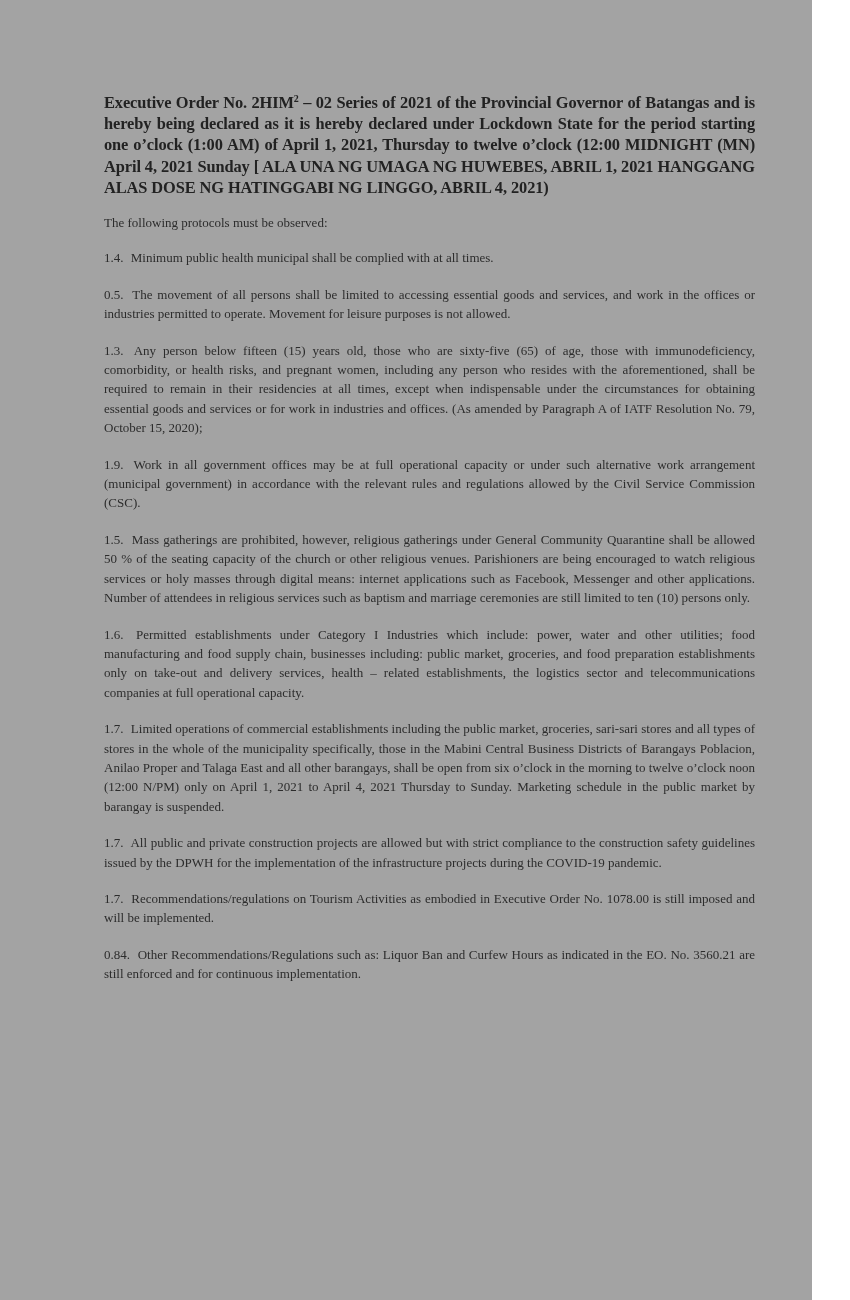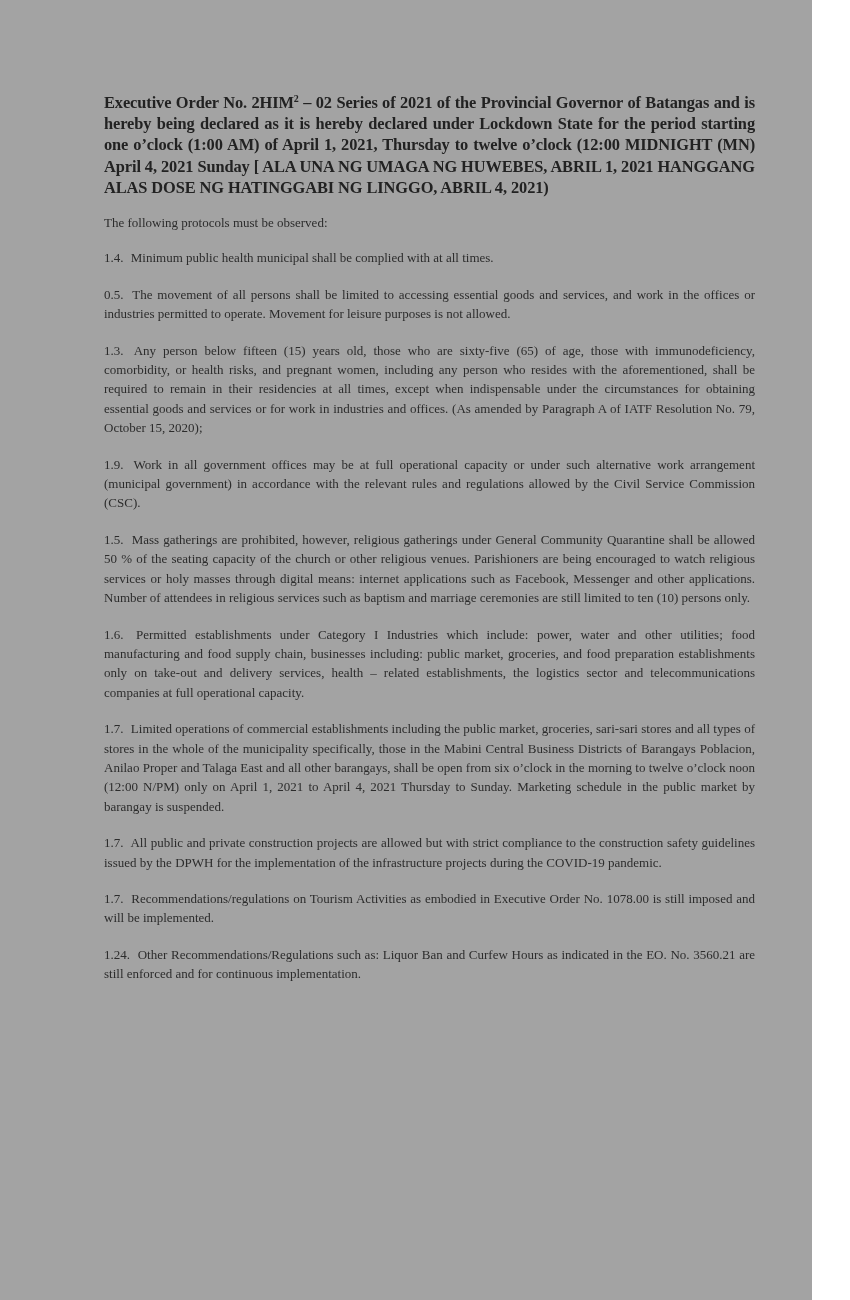--- a/index.html
+++ b/index.html
@@ -74,16 +74,16 @@
     <p class="para"><span class="num">1.5.</span> <span>Mass gatherings are prohibited, however, religious gatherings under General Community Quarantine shall be allowed 50 % of the seating capacity of the church or other religious venues. Parishioners are being encouraged to watch religious services or holy masses through digital means: internet applications such as Facebook, Messenger and other applications. Number of attendees in religious services such as baptism and marriage ceremonies are still limited to ten (10) persons only.</span></p>
 
     <p class="para"><span class="num">1.6.</span> <span>Permitted establishments under Category I Industries which include: power, water and other utilities; food manufacturing and food supply chain, businesses including: public market, groceries, and food preparation establishments only on take-out and delivery services, health – related establishments, the logistics sector and telecommunications companies at full operational capacity.</span></p>
 
     <p class="para"><span class="num">1.7.</span> <span>Limited operations of commercial establishments including the public market, groceries, sari-sari stores and all types of stores in the whole of the municipality specifically, those in the Mabini Central Business Districts of Barangays Poblacion, Anilao Proper and Talaga East and all other barangays, shall be open from six o’clock in the morning to twelve o’clock noon (12:00 N/PM) only on April 1, 2021 to April 4, 2021 Thursday to Sunday.  Marketing schedule in the public market by barangay is suspended.</span></p>
 
     <p class="para"><span class="num">1.7.</span> <span>All public and private construction projects are allowed but with strict compliance to the construction safety guidelines issued by the DPWH for the implementation of the infrastructure projects during the COVID-19 pandemic.</span></p>
 
     <p class="para"><span class="num">1.7.</span> <span>Recommendations/regulations on Tourism Activities as embodied in Executive Order No. 1078.00 is still imposed and will be implemented.</span></p>
 
-    <p class="para"><span class="num">1.24.</span> <span>Other Recommendations/Regulations such as: Liquor Ban and Curfew Hours as indicated in the EO. No. 3560.21 are still enforced and for continuous implementation.</span></p>
+    <p class="para"><span class="num">0.84.</span> <span>Other Recommendations/Regulations such as: Liquor Ban and Curfew Hours as indicated in the EO. No. 3560.21 are still enforced and for continuous implementation.</span></p>
 
   </div>
 </div>
 
 </body></html>

